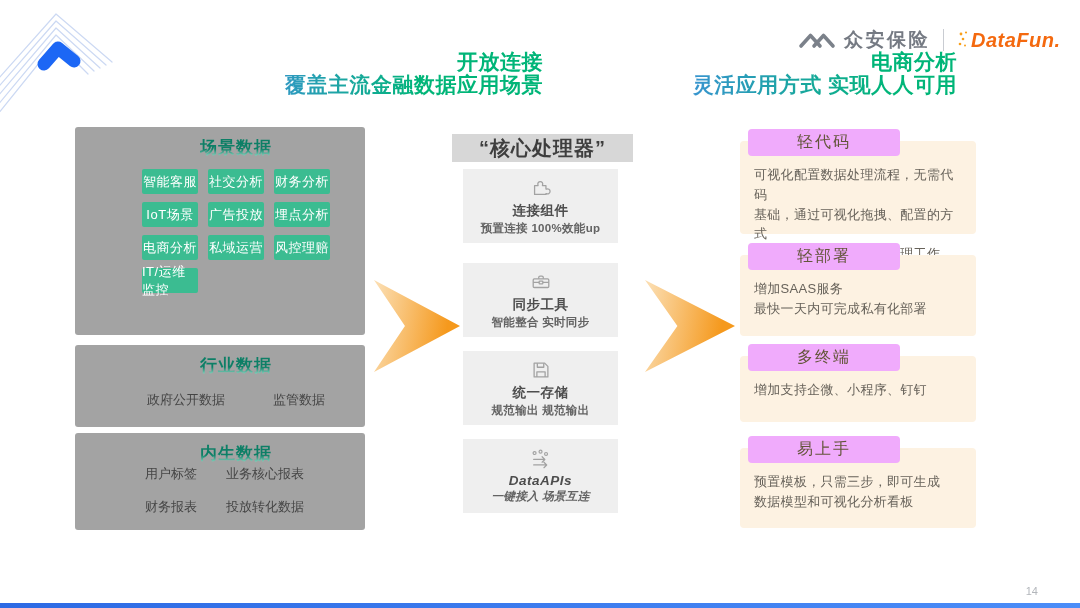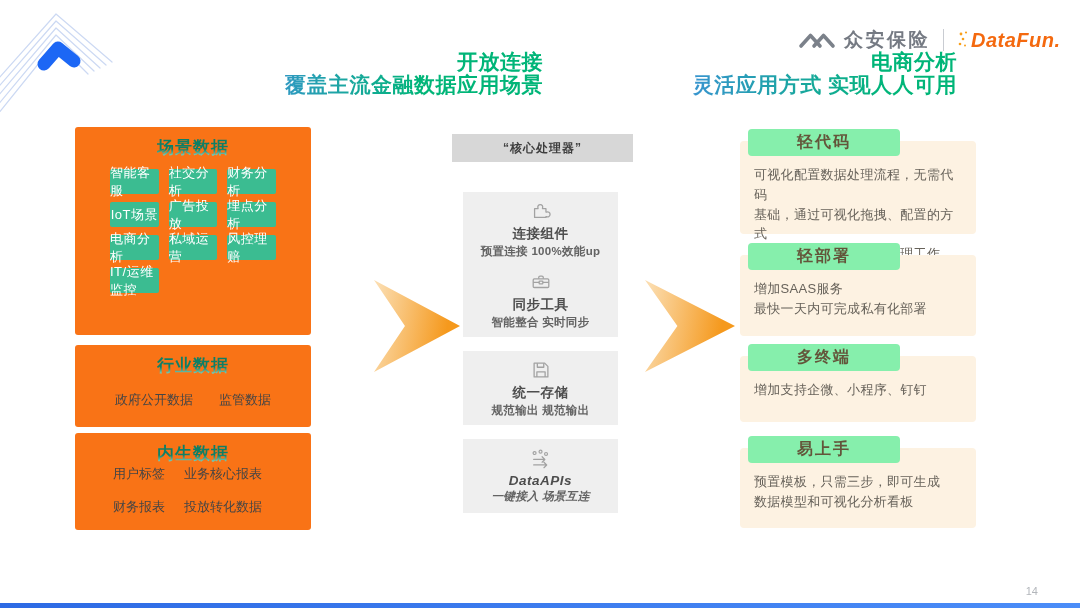--- a/index.html
+++ b/index.html
@@ -28,60 +28,60 @@
   .h1-green { color:#00b578; }
   .h2-grad { color:#00a27a; }
   @supports ((-webkit-background-clip:text) or (background-clip:text)) {
     .h2-grad { background:linear-gradient(90deg,#3f90da 0%,#00b578 60%);
       -webkit-background-clip:text; background-clip:text; color:transparent; }
     .heading.right .h2-grad { background:linear-gradient(90deg,#3f90da 8%,#00b578 78%);
       -webkit-background-clip:text; background-clip:text; color:transparent; }
   }
 
   
-  .gpanel { position:absolute; left:75px; width:236px; background:#f97316; border-radius:3px; box-sizing:border-box; }
+  .gpanel { position:absolute; left:75px; width:290px; background:#a3a3a3; border-radius:3px; box-sizing:border-box;padding-left:32px; }
   .gpanel.p1 { top:127px; height:208px; }
   .gpanel.p2 { top:345px; height:82px; }
   .gpanel.p3 { top:433px; height:97px; }
   .gpanel-title { text-align:center; font-size:17px; font-weight:bold; letter-spacing:1px; padding-top:9px; color:#0e8169; }
   @supports ((-webkit-background-clip:text) or (background-clip:text)) {
     .gpanel-title span { background:linear-gradient(180deg,#0d7f66 0%,#0d7f66 58%,#79c9b4 90%);
       -webkit-background-clip:text; background-clip:text; color:transparent; }
   }
   .btn-grid { display:grid; grid-template-columns:1fr 1fr 1fr; gap:8px 10px; margin:10px 35px 0 35px; }
   .chip { height:25px; background:#3bbc91; border-radius:2px; color:#ffffff; font-size:13px;
     display:flex; align-items:center; justify-content:center; letter-spacing:.5px; }
   .item-row { display:flex; justify-content:space-between; padding:0 40px; margin-top:14px;
     font-size:13px; color:#454545; }
   .item-grid { display:grid; grid-template-columns:1fr 1.25fr; row-gap:15px; padding:0 38px; 
     font-size:13px; color:#454545; }
 
   
   .proc-header { position:absolute; left:452px; top:134px; width:181px; height:28px; background:#d7d7d7;
-    display:flex; align-items:center; justify-content:center; font-size:12px; font-weight:bold; color:#3e3e3e; letter-spacing:1px; }
+    display:flex; align-items:center; justify-content:center; font-size:20px; font-weight:bold; color:#3e3e3e; letter-spacing:1px; }
   .module { position:absolute; left:463px; width:155px; height:74px; background:#efefef;
     display:flex; flex-direction:column; align-items:center; justify-content:center; gap:1px; }
   .module .m-icon { height:22px; margin-bottom:2px; }
   .module .m-title { font-size:13.5px; font-weight:bold; color:#4e4e4e; letter-spacing:.5px; }
   .module .m-sub { font-size:11.5px; font-weight:600; color:#636363; letter-spacing:.3px; }
-  .module.m0 { top:192px; } .module.m1 { top:263px; } .module.m2 { top:351px; } .module.m3 { top:439px;font-style:italic; }
+  .module.m0 { top:169px; } .module.m1 { top:263px; } .module.m2 { top:351px; } .module.m3 { top:439px;font-style:italic; }
 
   
   .flow-arrow { position:absolute; top:280px; height:92px;
     background:linear-gradient(100deg,#fbdcae 5%,#f5991d 80%);
     clip-path:polygon(0% 0%, 100% 50%, 0% 100%, 36% 50%); }
   .flow-arrow.a1 { left:374px; width:86px; }
   .flow-arrow.a2 { left:645px; width:90px; }
 
   
   .benefit-panel { position:absolute; left:740px; width:236px; background:#fdf2e2; border-radius:4px;
     box-sizing:border-box; padding:24px 12px 0 14px; font-size:13px; color:#67625a; line-height:1.52;
     white-space:pre-line; letter-spacing:.3px; }
-  .benefit-chip { position:absolute; left:748px; width:152px; height:27px; background:#86efac; border-radius:4px;
-    display:flex; align-items:center; justify-content:center; font-size:16px; font-weight:bold; color:#63553a; letter-spacing:2px; }
+  .benefit-chip { position:absolute; left:748px; width:152px; height:27px; background:#f0abfc; border-radius:4px;
+    display:flex; align-items:center; justify-content:center; font-size:16px; font-weight:normal; color:#63553a; letter-spacing:2px; }
   .bp0 { top:141px; height:93px; } .bc0 { top:129px; }
   .bp1 { top:255px; height:81px; } .bc1 { top:243px; }
   .bp2 { top:356px; height:66px; } .bc2 { top:344px; }
   .bp3 { top:448px; height:80px; } .bc3 { top:436px; }
 
   
   .footer-copy { position:absolute; left:28px; top:585px; font-size:10px; color:#c9cbcf; letter-spacing:4px;margin-top:44px; }
   .page-num { position:absolute; right:42px; top:585px; font-size:11px; color:#b3b6bb; }
 </style>
 </head>

